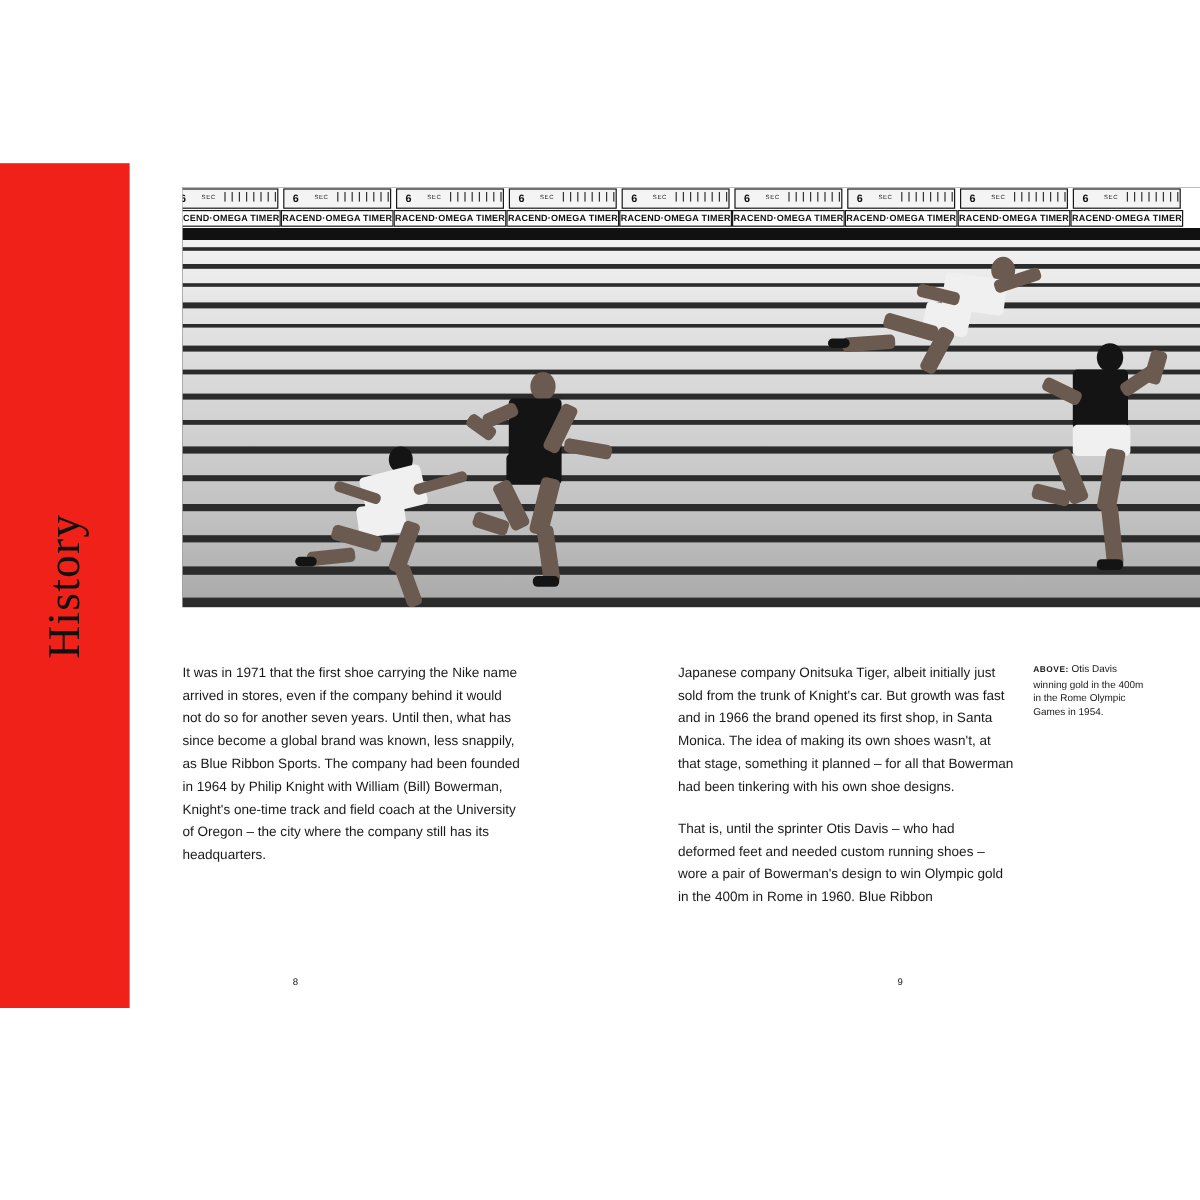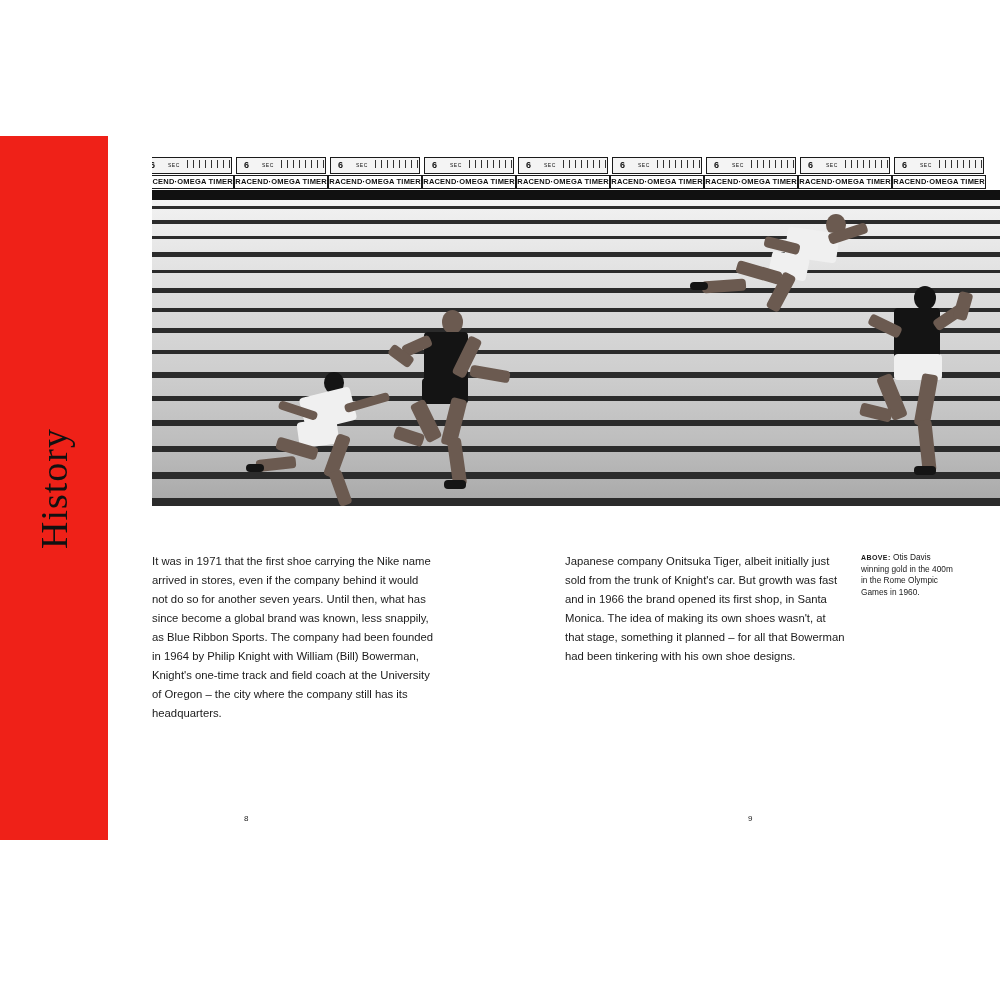--- a/index.html
+++ b/index.html
@@ -473,22 +473,23 @@
       </div>
     </div>
   </div>
 
   <div class="col col-left">
     <p>It was in 1971 that the first shoe carrying the Nike name arrived in stores, even if the company behind it would not do so for another seven years. Until then, what has since become a global brand was known, less snappily, as Blue Ribbon Sports. The company had been founded in 1964 by Philip Knight with William (Bill) Bowerman, Knight's one-time track and field coach at the University of Oregon – the city where the company still has its headquarters.</p>
   </div>
 
   <div class="col col-mid">
     <p>Japanese company Onitsuka Tiger, albeit initially just sold from the trunk of Knight's car. But growth was fast and in 1966 the brand opened its first shop, in Santa Monica. The idea of making its own shoes wasn't, at that stage, something it planned – for all that Bowerman had been tinkering with his own shoe designs.</p>
+    <p>That is, until the sprinter Otis Davis – who had deformed feet and needed custom running shoes – wore a pair of Bowerman's design to win Olympic gold in the 400m in Rome in 1960. Blue Ribbon</p>
   </div>
 
   <div class="caption">
-    <span class="above">ABOVE:</span><span> Otis Davis winning gold in the 400m in the Rome Olympic Games in 1960.</span>
+    <span class="above">ABOVE:</span><span> Otis Davis winning gold in the 400m in the Rome Olympic Games in 1954.</span>
   </div>
 
   <div class="folio folio-left">8</div>
   <div class="folio folio-right">9</div>
 
 </div>
 
 </body></html>

